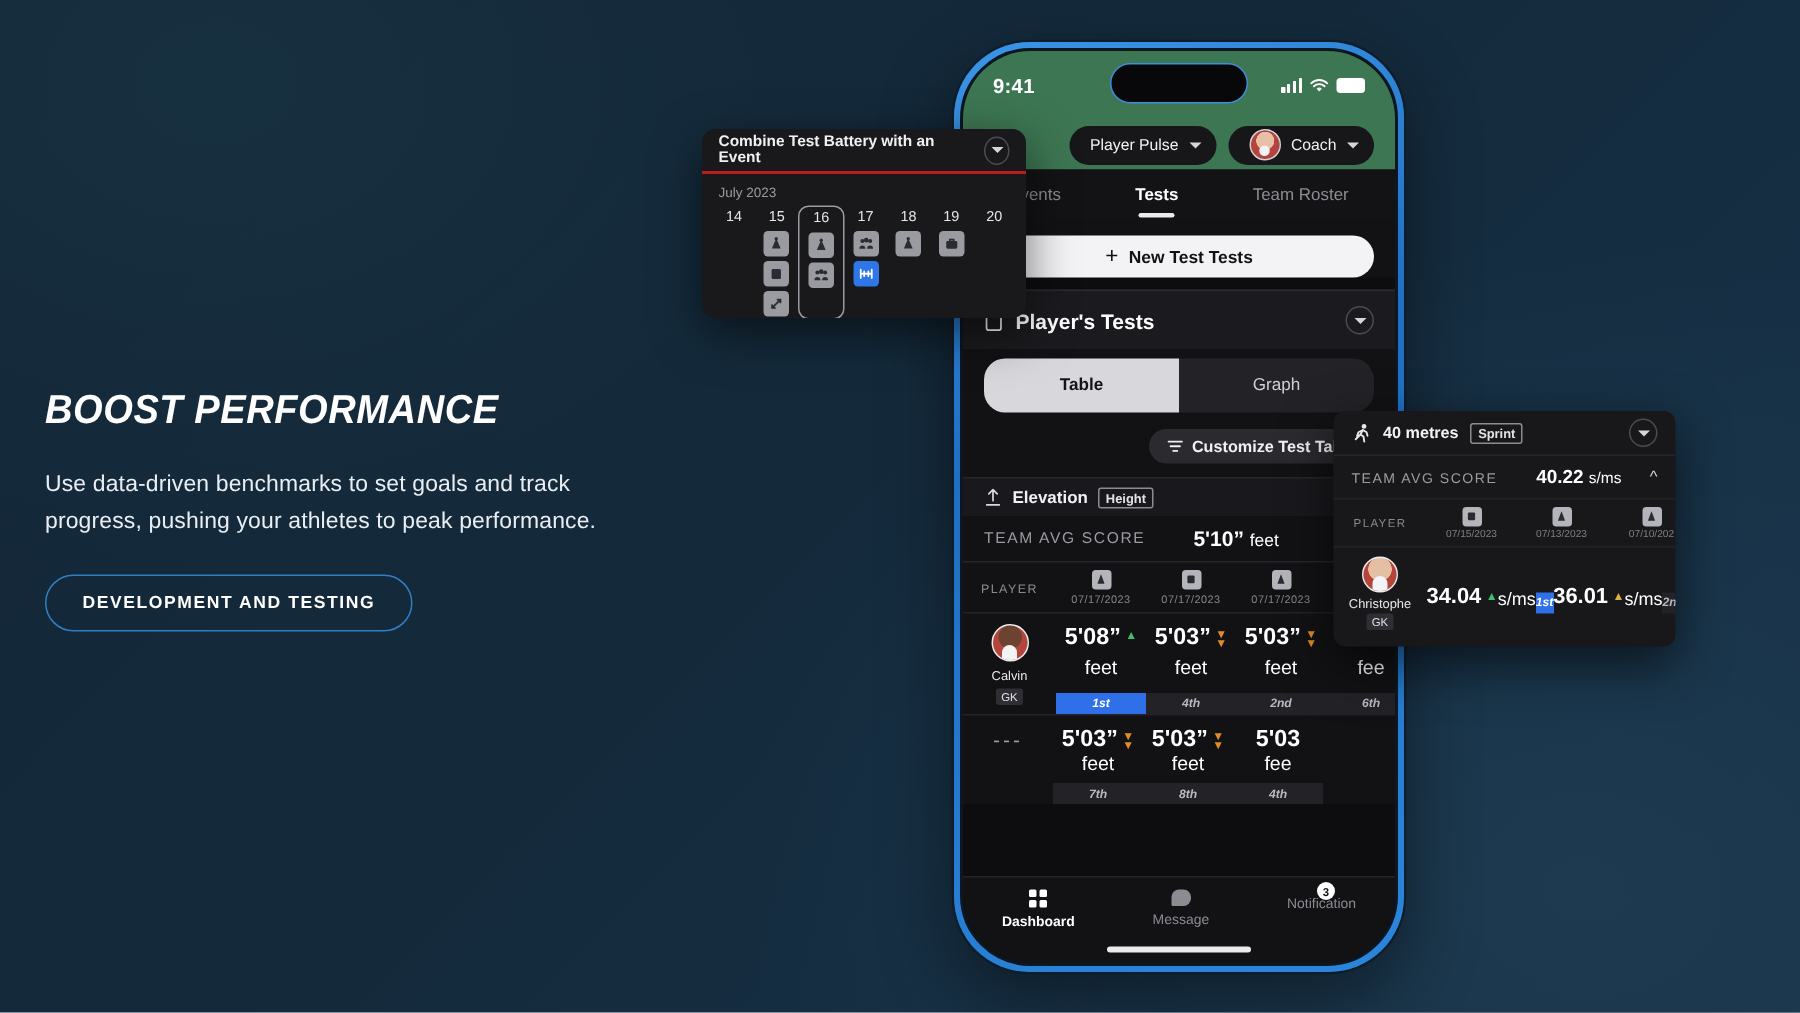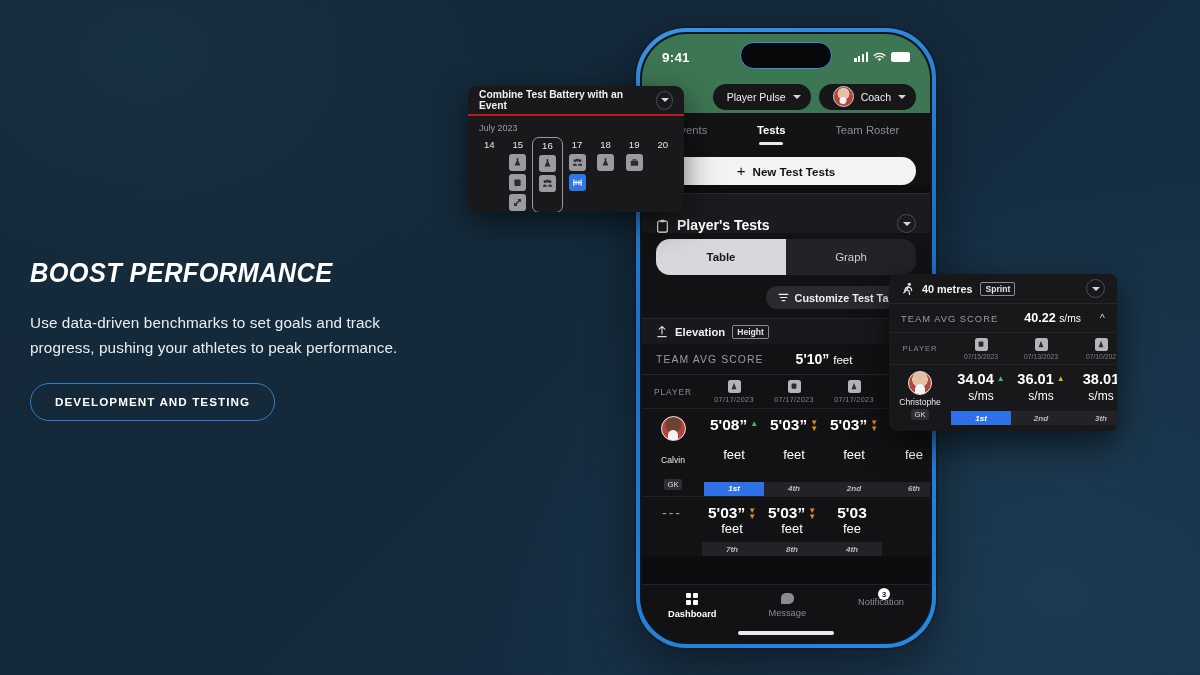--- a/index.html
+++ b/index.html
@@ -92,21 +92,21 @@
     align-items:center; justify-content:center; gap:7px; color:#121215;
     font-size:11.6px; font-weight:700; cursor:pointer; margin-bottom: 8px;
   }
   .plus { font-size: 15px; font-weight: 400; line-height: 1; margin-top: -2px;}
   .btn-dark {
     background: #232327; border-radius: 20px; height: 28px; display:flex;
     align-items:center; justify-content:center; gap:7px; color:#eceff2;
     font-size:11.6px; font-weight:700; cursor:pointer; margin-bottom: 14px;
   }
   .card-hdr {
-    background: #1b1b1f; height: 40px; display:flex; align-items:flex-end;
+    background: #1b1b1f; height: 40px; display:flex; align-items:center;
     padding: 0 14px; gap: 8px; border-top: 1px solid #2a2a30;
   }
   .card-hdr .ttl { color:#fff; font-size:14px; font-weight:600; }
   .round-btn {
     margin-left:auto; width:19px;height:19px;border-radius:50%;
     border:1px solid #4a4a52; display:flex;align-items:center;justify-content:center;
     cursor:pointer;
   }
   .seg {
     display:flex; background:#121215; padding: 6px 14px 9px; gap:0;
@@ -143,21 +143,21 @@
   .thead { display:flex; height:34px; border-top:1px solid #26262c; }
   .th-player { width:62px; flex:0 0 62px; display:flex;align-items:center;
                justify-content:center; color:#8a8a92; font-size:8.3px; letter-spacing:1px;}
   .th-col { flex:0 0 60px; display:flex;flex-direction:column;align-items:center;
             justify-content:center; gap:2px; }
   .mini-ic { width:13px;height:13px;border-radius:2.5px;background:#b4b5bb;
              display:flex;align-items:center;justify-content:center;}
   .th-col .dt { color:#83838b; font-size:7.3px; letter-spacing:.3px;}
   .trow { display:flex; border-top:1px solid #222227; }
   .td-player { width:62px;flex:0 0 62px; display:flex;flex-direction:column;
-               align-items:center;justify-content:center; padding:7px 0 6px; gap:14px;}
+               align-items:center;justify-content:center; padding:7px 0 6px; gap:4px;}
   .pava { width:25px;height:25px;border-radius:50%;
           background:radial-gradient(circle at 50% 34%, #6b4330 0 40%, #b5453c 42% 100%);
           border:1.6px solid #eceef0; position:relative; overflow:hidden;}
   .pava::after{content:'';position:absolute;left:50%;top:55%;width:10px;height:10px;
                transform:translateX(-50%);background:#f4f4f6;border-radius:50% 50% 0 0;}
   .pname { color:#e8e8ec; font-size:8.6px; }
   .ppos { background:#2e2e34; color:#e0e0e5; font-size:7.6px; border-radius:2px; padding:1px 4px;}
   .td-col { flex:0 0 60px; display:flex;flex-direction:column;align-items:center;
             justify-content:space-between; padding-top:8px;}
   .val { color:#fff; font-size:15.5px; font-weight:700; line-height:1.05;
@@ -227,21 +227,21 @@
          justify-content:center;gap:2px;}
   .sp-th .dt{color:#7f7f87;font-size:6.8px;}
   .sp-row{display:flex;border-top:1px solid #222227;}
   .sp-td-p{width:62px;flex:0 0 62px;display:flex;flex-direction:column;
            align-items:center;justify-content:center;padding:6px 0 5px;gap:2px;}
   .sp-ava{width:24px;height:24px;border-radius:50%;
      background:radial-gradient(circle at 50% 34%, #e3bfa4 0 42%, #b5453c 44% 100%);
      border:1.5px solid #eceef0;position:relative;overflow:hidden;}
   .sp-ava::after{content:'';position:absolute;left:50%;top:56%;width:10px;height:10px;
      transform:translateX(-50%);background:#f4f4f6;border-radius:50% 50% 0 0;}
-  .sp-td{flex:0 0 60px;display:flex;flex-direction:column;align-items:center;
+  .sp-td{flex:0 0 60px;display:flex;flex-direction:row;align-items:center;
          justify-content:space-between;padding-top:7px;}
   .sp-val{color:#fff;font-size:14.6px;font-weight:700;line-height:1.05;
           display:flex;align-items:flex-start;gap:3px;}
   .sp-unit{color:#fff;font-size:12px;font-weight:400;}
 </style>
 </head>
 <body>
 
 <div class="copy">
   <h1>BOOST PERFORMANCE</h1>

